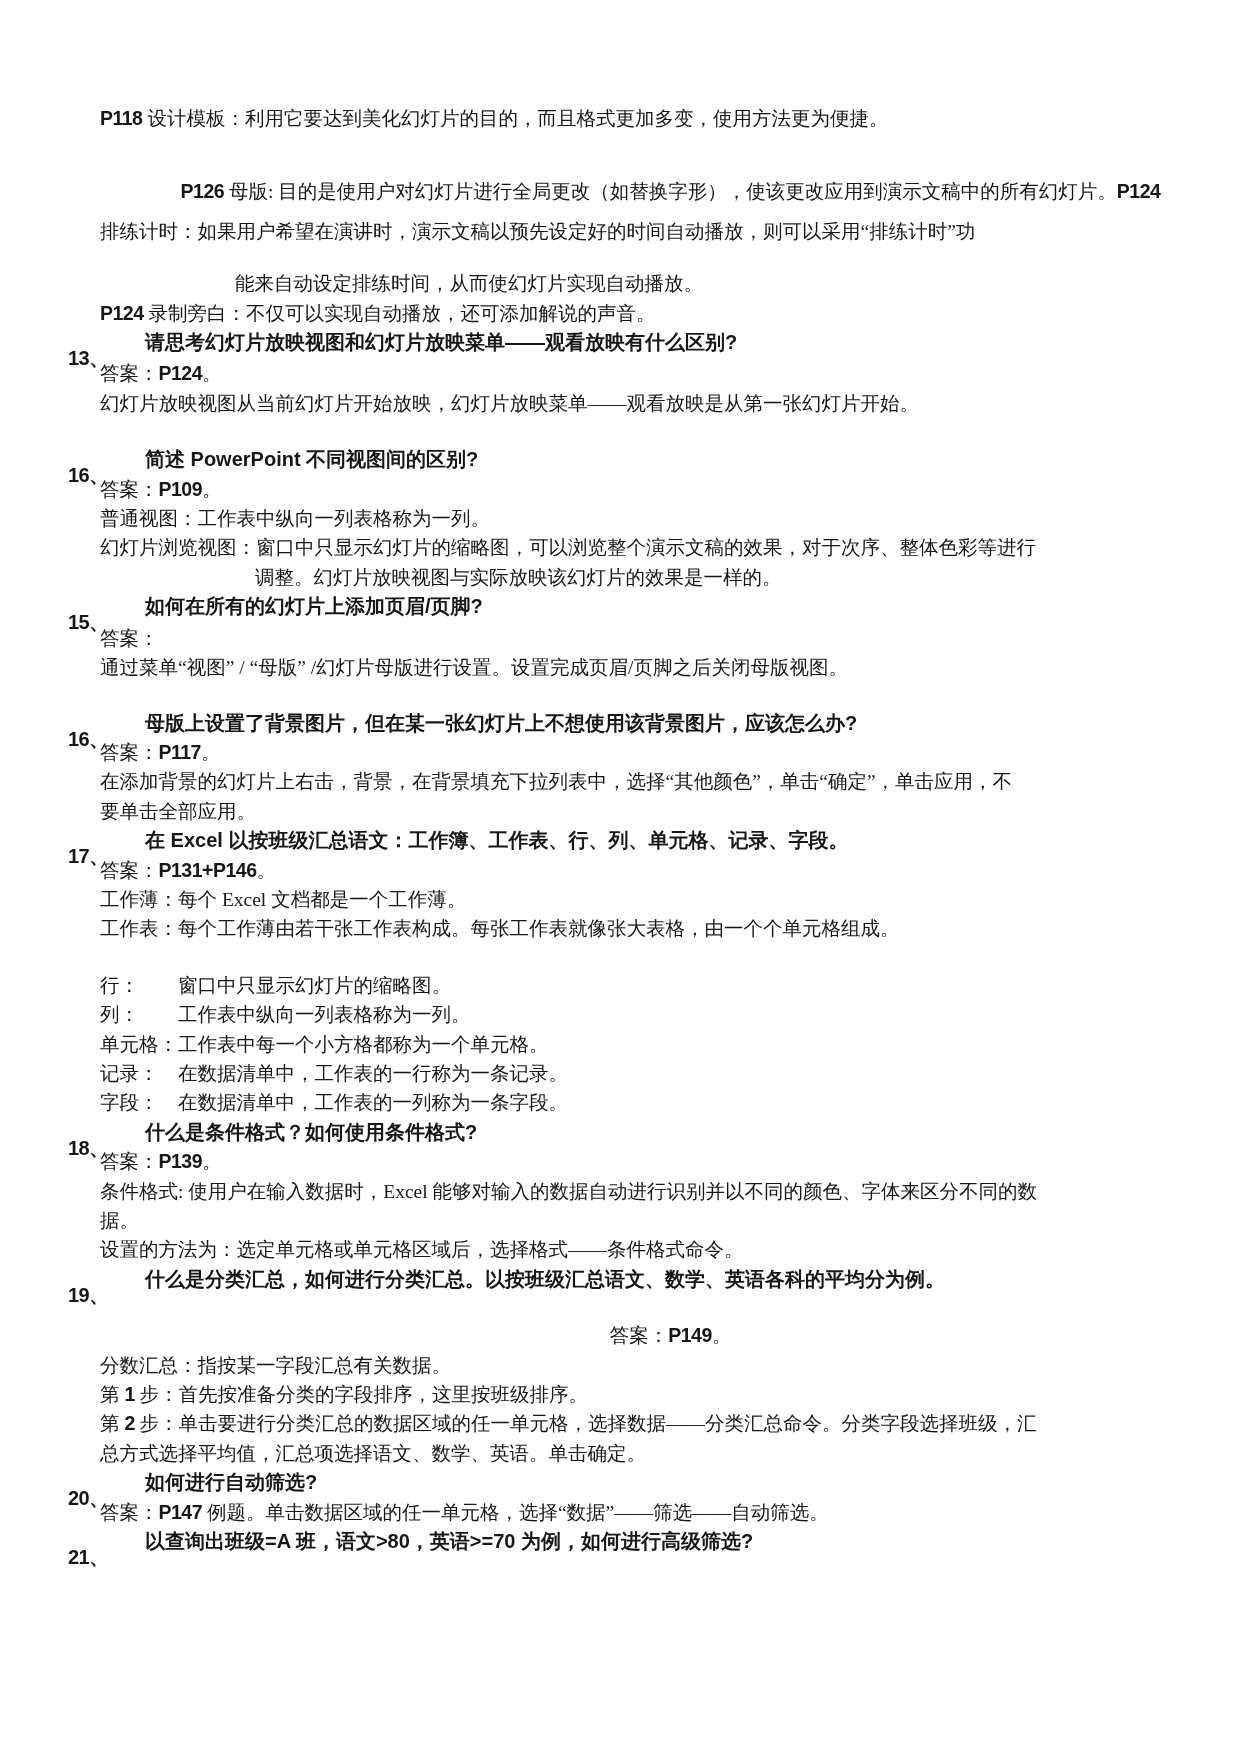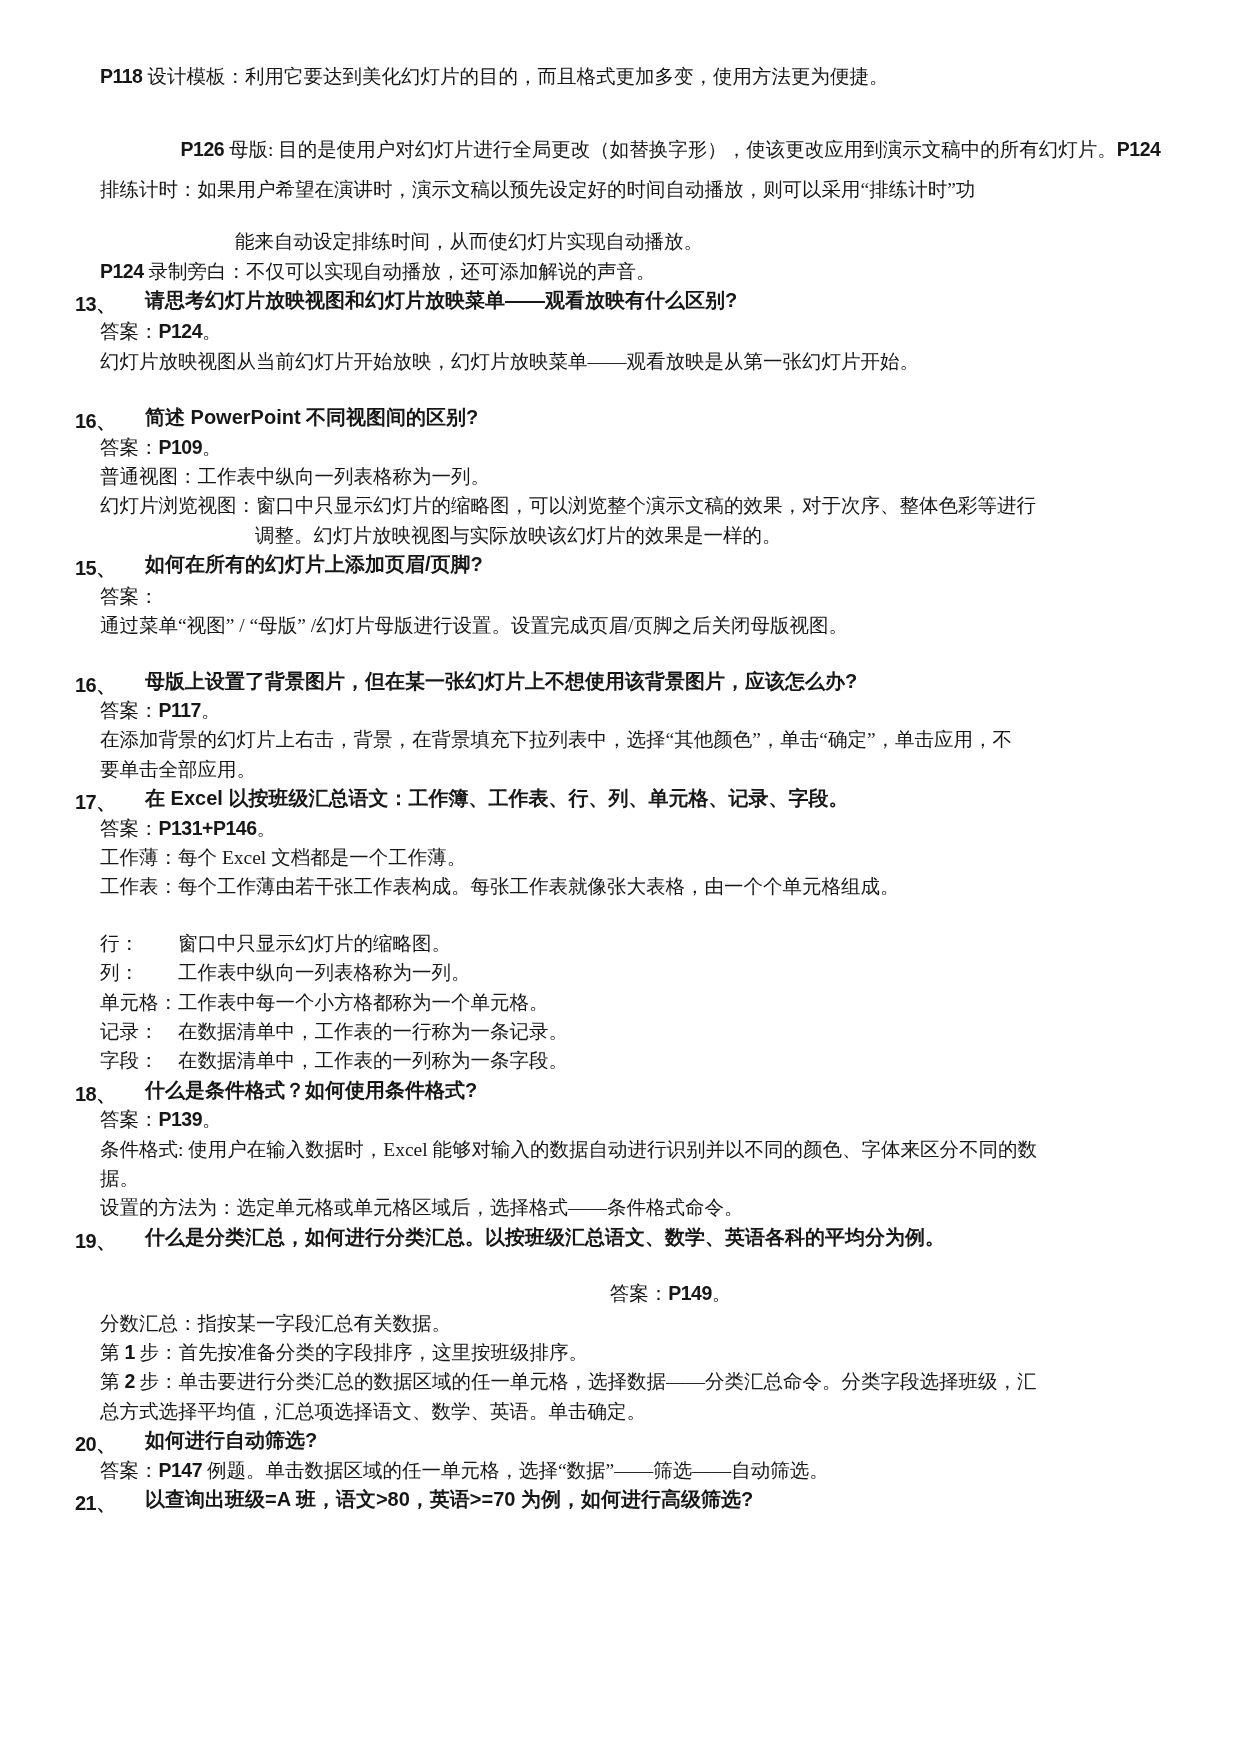--- a/index.html
+++ b/index.html
@@ -12,45 +12,44 @@
     width: 1241px;
     height: 1754px;
     overflow: hidden;
     color: #171717;
   }
   .doc {
     position: relative;
     box-sizing: border-box;
     width: 1241px;
     height: 1754px;
-    padding-top: 62px;
+    padding-top: 104px;
     overflow: hidden;
     font-family: "Liberation Serif", serif;
     font-size: 19.5px;
     line-height: 29.4px;
     white-space: nowrap;
   }
   .line { position: relative; }
   .line.body  { padding-left: 100px; }
   .line.deep1 { padding-left: 235px; }
   .line.deep2 { padding-left: 255px; }
   .line.q {
     padding-left: 145px;
     font-weight: 700;
     font-size: 20px;
     font-family: "Liberation Sans", sans-serif;
   }
   .line.q .num {
     position: absolute;
     left: 68px;
-    top: 4px;
+    top: 16px;
     font-family: "Liberation Sans", sans-serif;
     font-weight: 700;
     letter-spacing: -0.5px;
-    margin-left: 7px;
   }
   .s-normal { font-family: "Liberation Serif", serif; }
   .s-label {
     font-family: "Liberation Sans", sans-serif;
     font-weight: 700;
     letter-spacing: -0.5px;
   }
   .s-bold {
     font-family: "Liberation Sans", sans-serif;
     font-weight: 700;

